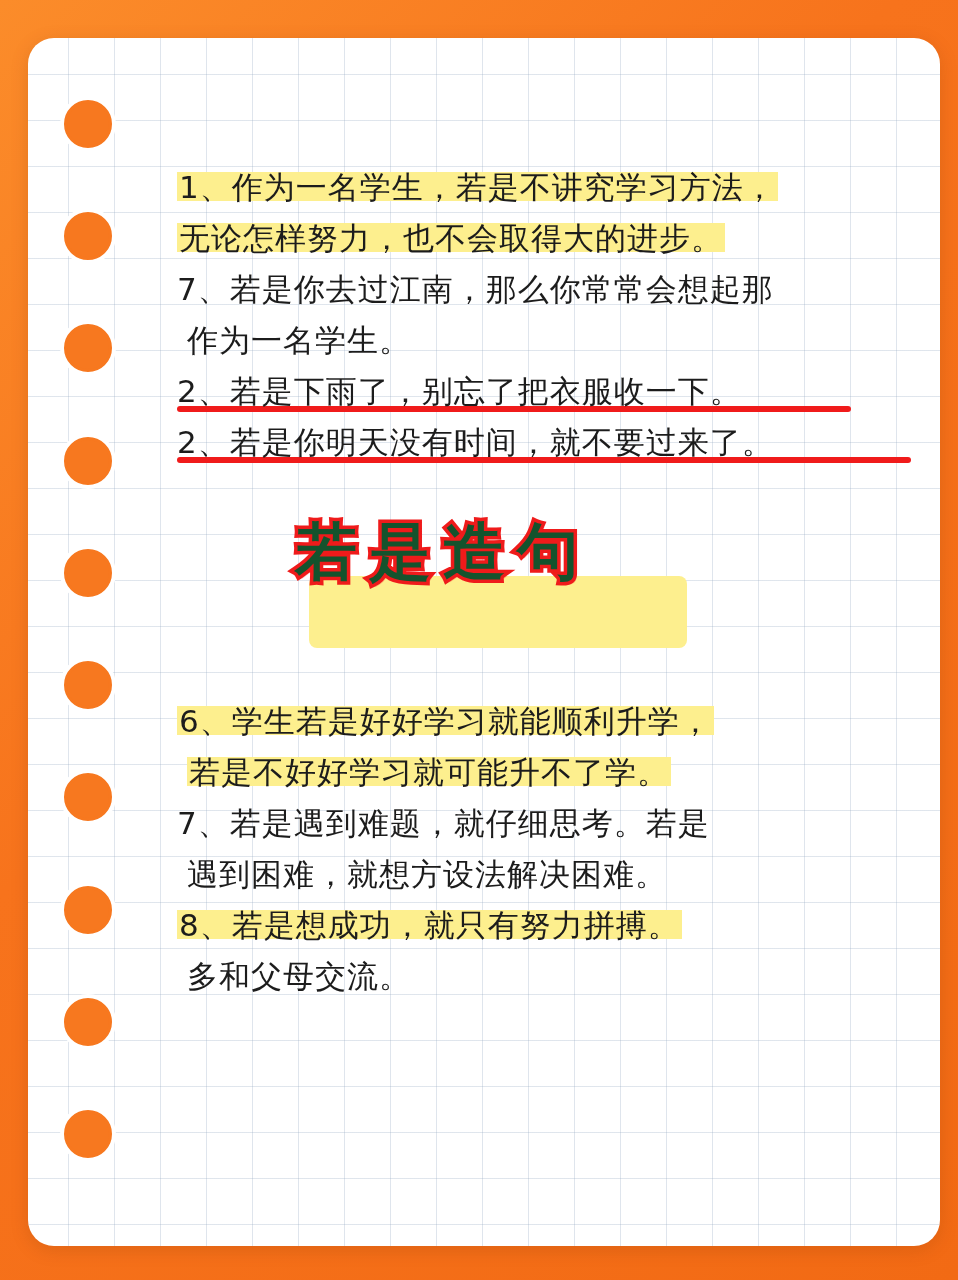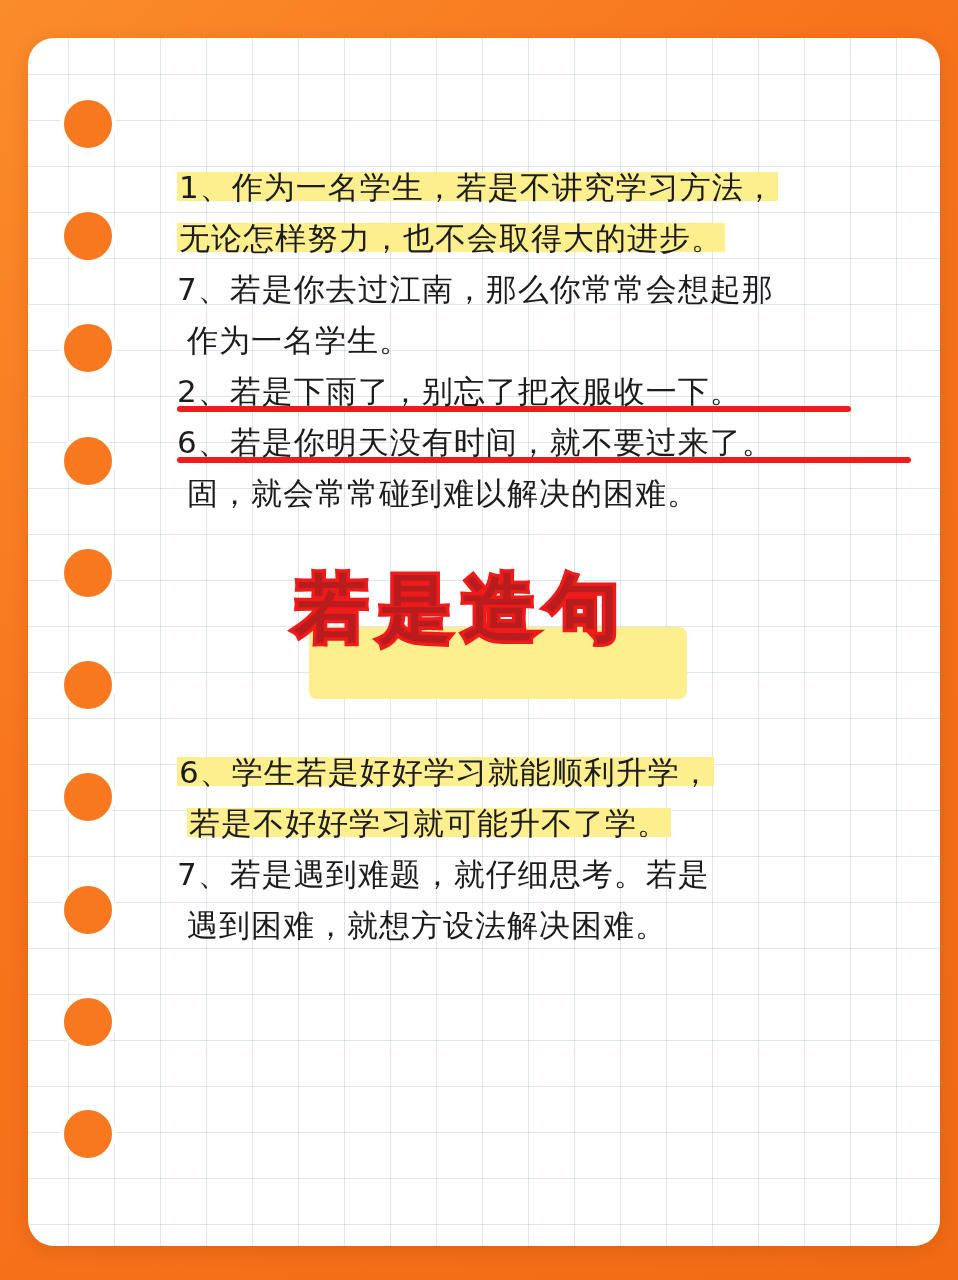--- a/index.html
+++ b/index.html
@@ -134,24 +134,24 @@
     background: #fdef8e;
     border-radius: 8px;
     z-index: 1;
   }
   .title {
     position: absolute;
     left: 118px;
     top: 12px;
     z-index: 2;
     font-family: "DejaVu Sans", sans-serif;
-    font-size: 72px;
+    font-size: 62px;
     font-weight: bold;
     letter-spacing: 12px;
-    color: #b91c1c;
+    color: #14532d;
     -webkit-text-stroke: 7px #ef1b1b;
     paint-order: stroke fill;
     text-shadow:
       3px 3px 0 rgba(239,27,27,0.25);
   }
 </style>
 </head>
 <body>
 
 <div class="page">
@@ -160,32 +160,33 @@
   <div class="note-card">
     <div class="grid-layer"></div>
 
     <div class="content">
 
       <div class="line hl"><span class="txt">1、作为一名学生，若是不讲究学习方法，</span></div>
       <div class="line hl"><span class="txt">无论怎样努力，也不会取得大的进步。</span></div>
       <div class="line"><span class="txt">7、若是你去过江南，那么你常常会想起那</span></div>
       <div class="line indent"><span class="txt">作为一名学生。</span></div>
       <div class="line ul short"><span class="txt">2、若是下雨了，别忘了把衣服收一下。</span></div>
-      <div class="line ul"><span class="txt">6、若是你明天没有时间，就不要过来了。</span></div>
-      <div class="line indent"><span class="txt">固，就会常常碰到难以解决的困难。</span></div>
+      <div class="line ul"><span class="txt">2、若是你明天没有时间，就不要过来了。</span></div>
 
       <div class="title-wrap">
         <div class="title-hl"></div>
         <div class="title">若是造句</div>
       </div>
 
       <div class="line hl"><span class="txt">6、学生若是好好学习就能顺利升学，</span></div>
       <div class="line hl indent"><span class="txt">若是不好好学习就可能升不了学。</span></div>
       <div class="line"><span class="txt">7、若是遇到难题，就仔细思考。若是</span></div>
       <div class="line indent"><span class="txt">遇到困难，就想方设法解决困难。</span></div>
+      <div class="line hl"><span class="txt">8、若是想成功，就只有努力拼搏。</span></div>
+      <div class="line indent"><span class="txt">多和父母交流。</span></div>
 
     </div>
   </div>
 
   <div class="holes">
       <div class="hole" style="top: 0px;"></div>
       <div class="hole" style="top: 112px;"></div>
       <div class="hole" style="top: 224px;"></div>
       <div class="hole" style="top: 337px;"></div>
       <div class="hole" style="top: 449px;"></div>

